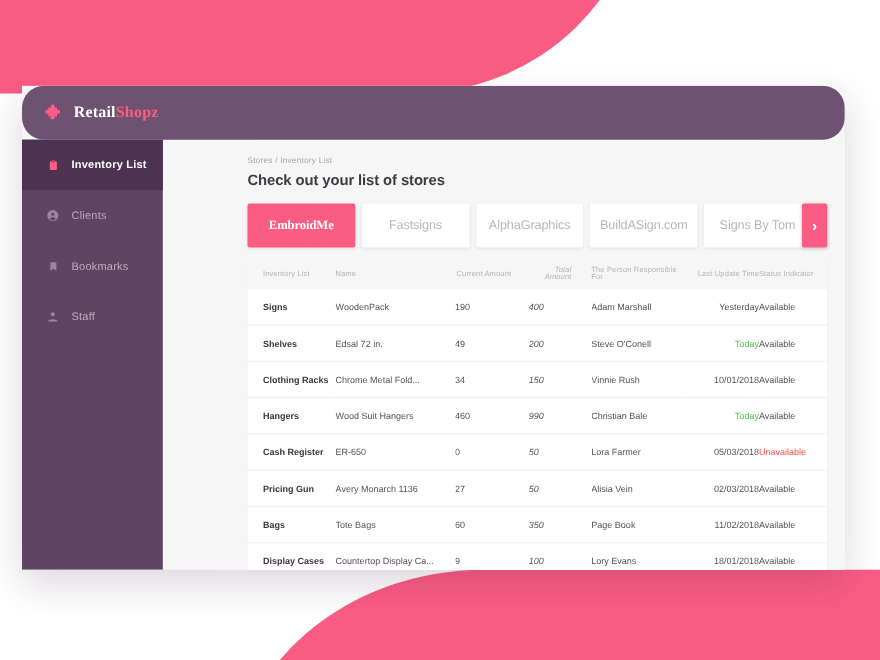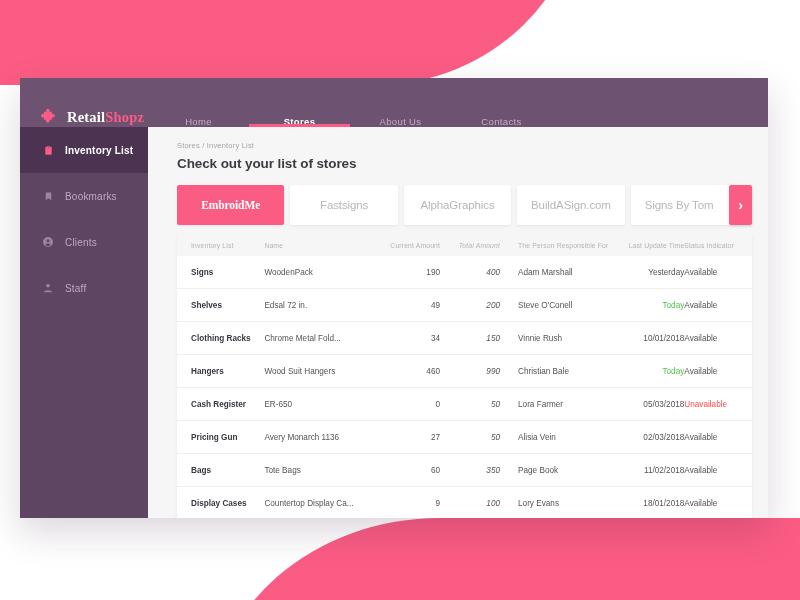--- a/index.html
+++ b/index.html
@@ -32,22 +32,23 @@
     z-index: 2;
     box-shadow: 0 14px 34px rgba(60,30,60,.18);
     display: flex; flex-direction: column;
     overflow: hidden;
   }
 
   
   #topbar {
     height: 49px; flex: 0 0 49px;
     background: #6E5271;
-    display: flex; align-items: flex-end;
+    display: flex; align-items: center;
     position: relative;
+    border-radius: 20px;
   }
   .brand {
     width: 128px; flex: 0 0 128px;
     display: flex; align-items: center; gap: 7px;
     padding-left: 20px;
   }
   .puzzle-icon { width: 20px; height: 20px; flex: 0 0 20px; }
   .brand-text {
     font-family: "Liberation Serif", serif;
     font-size: 14.5px; font-weight: bold; letter-spacing: .2px;
@@ -115,21 +116,21 @@
   .sideitem {
     height: 46px; display: flex; align-items: center; gap: 11px;
     padding-left: 22px; cursor: pointer;
     font-size: 10px; color: #BFA9C0; letter-spacing: .2px;
   }
   .sideitem.active { background: #4C3351; color: #ffffff; font-weight: bold; }
   .sideitem:first-child { margin-top: 0; }
   .side-icon { width: 12px; height: 13px; flex: 0 0 12px; display:flex; align-items:center; justify-content:center;}
 
   
-  #main { flex: 1 1 auto; min-width: 0; padding: 14px 16px 0 29px; background: #f7f6f7; }
+  #main { flex: 1 1 auto; min-width: 0; padding: 14px 16px 0 29px; background: #f7f6f7; margin-left: 48px; }
   .crumb { font-size: 7.5px; color: #A9A3AB; margin-bottom: 6px; letter-spacing: .2px; }
   .ptitle { font-size: 13.5px; color: #3E3A41; font-weight: bold; letter-spacing: -.1px; margin-bottom: 14px; }
 
   
   .tabsrow { display: flex; gap: 6px; position: relative; margin-bottom: 10px; }
   .tab {
     height: 40px; flex: 1 1 0; min-width: 0;
     background: #ffffff;
     display: flex; align-items: center; justify-content: center;
     font-size: 11.5px; color: #B9B5BC; letter-spacing: -.1px;
@@ -157,21 +158,21 @@
     background: #f7f6f7; letter-spacing: .15px;
   }
   thead th.num { text-align: right; }
   tbody td {
     font-size: 8.2px; color: #55515A;
     padding: 11.5px 0; border-top: 1px solid #EFEEF0;
     overflow: hidden; white-space: nowrap; text-overflow: ellipsis;
   }
   tbody tr:first-child td { border-top: none; }
   td.cname { font-weight: bold; color: #393640; }
-  td.num { text-align: right; }
+  td.num { text-align: left; }
   .t-today { color: #4FC24F; }
   .t-unavail { color: #FB4D4D; }
 
   .c1 { width: 15.5%; padding-left: 14px !important; }
   .c2 { width: 21%; }
   .c3 { width: 13%; padding-right: 16px !important; }
   .c4 { width: 11%; padding-right: 18px !important; font-style: italic; }
   .c5 { width: 17%; }
   .c6 { width: 12.5%; text-align: right; }
   .c7 { width: 12%; }
@@ -192,55 +193,49 @@
         <span class="puzzle-icon">
           <svg viewBox="0 0 24 24" width="20" height="20">
             <path fill="#FB5C84" d="M9.2 2.2c1.4 0 2.4 1 2.4 2.2 0 .5-.2.9-.2 1.2h2.8v2.6c.3 0 .7-.2 1.2-.2 1.2 0 2.2 1 2.2 2.4s-1 2.4-2.2 2.4c-.5 0-.9-.2-1.2-.2v2.8h-2.6c0 .3.2.7.2 1.2 0 1.2-1 2.2-2.4 2.2s-2.4-1-2.4-2.2c0-.5.2-.9.2-1.2H4.8v-2.8c-.3 0-.7.2-1.2.2-1.2 0-2.2-1-2.2-2.4s1-2.4 2.2-2.4c.5 0 .9.2 1.2.2V5.6h2.8c0-.3-.2-.7-.2-1.2 0-1.2 1-2.2 2.4-2.2z"></path>
           </svg>
         </span>
         <span class="brand-text">
           <span class="b1">Retail</span><span class="b2">Shopz</span>
         </span>
       </div>
 
-      <nav class="mainnav">
-        <div class="navitem">Home</div>
-        <div class="navitem active">Stores</div>
-        <div class="navitem">About Us</div>
-        <div class="navitem">Contacts</div>
-      </nav>
 
     </div>
 
     <div id="body">
 
       <div id="sidebar">
         <div class="sideitem active">
           <span class="side-icon">
             <svg viewBox="0 0 24 24" width="11" height="13">
                 <path fill="#FB5C84" d="M9 2h6v2h2.5A1.5 1.5 0 0119 5.5v14A1.5 1.5 0 0117.5 21h-11A1.5 1.5 0 015 19.5v-14A1.5 1.5 0 016.5 4H9V2zm1 1.6v1.8h4V3.6h-4z"></path>
               </svg>
           </span>
           <span>Inventory List</span>
         </div>
         <div class="sideitem">
           <span class="side-icon">
+            <svg viewBox="0 0 24 24" width="12" height="12">
+                <path fill="#9C85A0" d="M12 2a10 10 0 100 20 10 10 0 000-20zm0 4.4a3 3 0 110 6 3 3 0 010-6zm0 14a7.9 7.9 0 01-5.4-2.2c.5-2 3-3 5.4-3s4.9 1 5.4 3A7.9 7.9 0 0112 20.4z"></path>
+              </svg>
+          </span>
+          <span>Clients</span>
+        </div>
+        <div class="sideitem">
+          <span class="side-icon">
             <svg viewBox="0 0 24 24" width="11" height="13">
                 <path fill="#9C85A0" d="M7 3h10a1 1 0 011 1v16l-6-4-6 4V4a1 1 0 011-1z"></path>
               </svg>
           </span>
           <span>Bookmarks</span>
-        </div>
-        <div class="sideitem">
-          <span class="side-icon">
-            <svg viewBox="0 0 24 24" width="12" height="12">
-                <path fill="#9C85A0" d="M12 2a10 10 0 100 20 10 10 0 000-20zm0 4.4a3 3 0 110 6 3 3 0 010-6zm0 14a7.9 7.9 0 01-5.4-2.2c.5-2 3-3 5.4-3s4.9 1 5.4 3A7.9 7.9 0 0112 20.4z"></path>
-              </svg>
-          </span>
-          <span>Clients</span>
         </div>
         <div class="sideitem">
           <span class="side-icon">
             <svg viewBox="0 0 24 24" width="12" height="12">
                 <circle cx="12" cy="7.5" r="3.6" fill="#9C85A0"></circle>
                 <path fill="#9C85A0" d="M3.5 19.5c0-.8 4-3.2 8.5-3.2s8.5 2.4 8.5 3.2v1.2h-17z"></path>
               </svg>
           </span>
           <span>Staff</span>
         </div>

